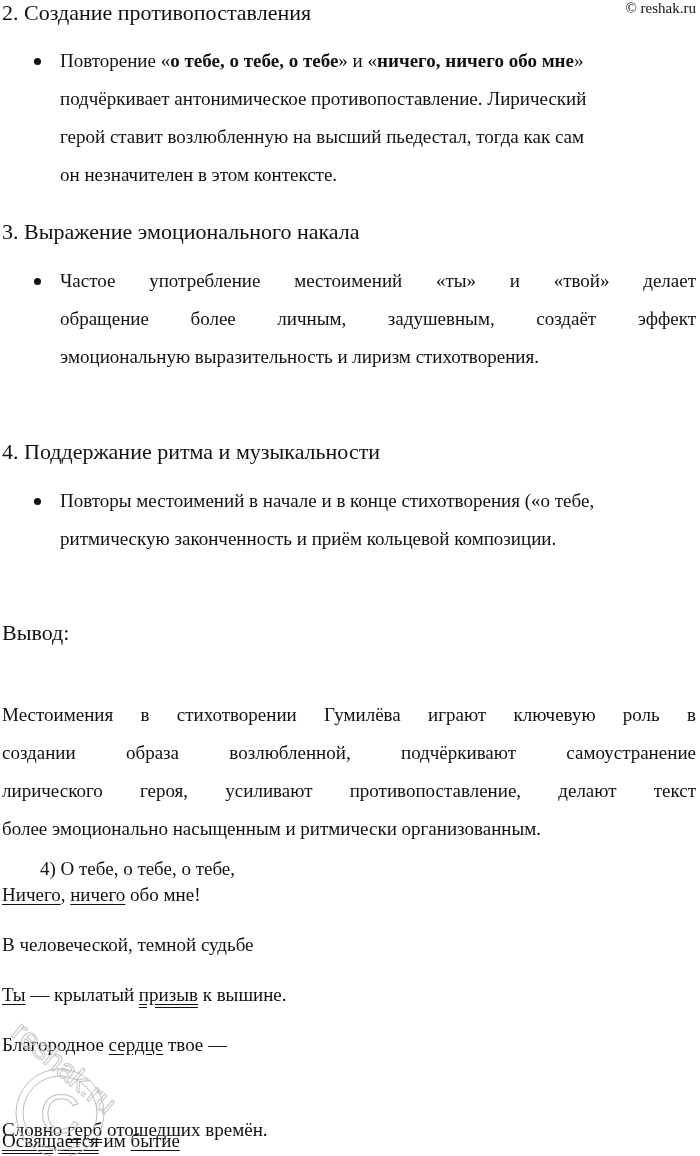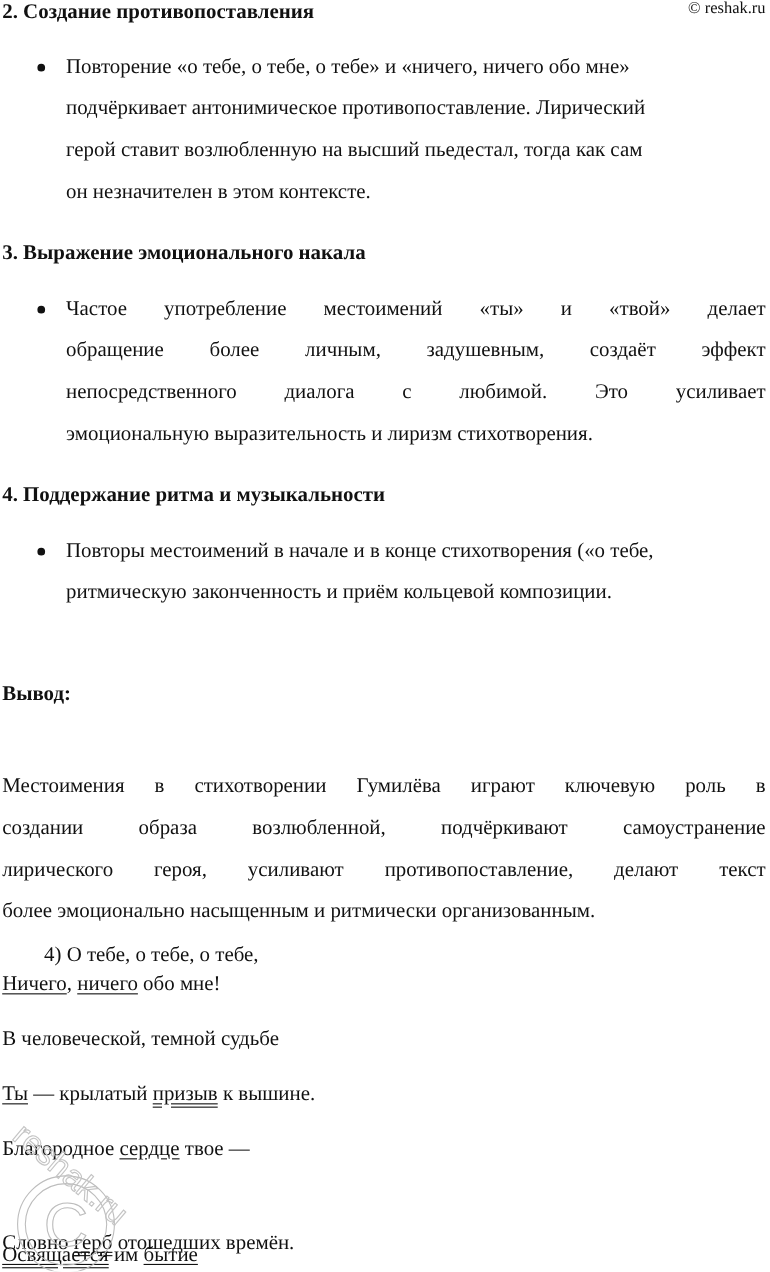--- a/index.html
+++ b/index.html
@@ -4,21 +4,21 @@
 <style>
   html, body { margin: 0; padding: 0; background: #ffffff; }
   body {
     width: 700px; height: 1156px; overflow: hidden; position: relative;
     font-family: "Liberation Serif", "DejaVu Serif", serif;
     color: #111111;
     font-size: 19px;
   }
   .page { position: absolute; left: 0; top: 0; width: 700px; }
   .heading {
-    position: absolute; left: 2px; font-weight: bold; font-size: 19px;
+    position: absolute; left: 2px; font-weight: normal; font-size: 22px;
     white-space: nowrap;
   }
   .copyright {
     position: absolute; right: 4px; top: 0px; font-size: 15px; white-space: nowrap;
   }
   .bullet-block { position: absolute; left: 0; width: 700px; }
   .bullet-dot {
     position: absolute; left: 34px; width: 7px; height: 7px; border-radius: 50%;
     background: #111;
   }
@@ -27,21 +27,21 @@
     text-align: justify; text-align-last: left;
   }
   .ln { display: block; white-space: nowrap; }
   .ln.j { text-align: justify; text-align-last: justify; white-space: normal; }
   .para {
     position: absolute; left: 2px; width: 694px; line-height: 38px;
   }
   .poem-line { position: absolute; left: 2px; white-space: nowrap; }
   .u1 { text-decoration: underline; text-underline-offset: 3px; margin-top: 36px; }
   .u2 { text-decoration: underline double; text-underline-offset: 3px; }
-  b { font-weight: normal; }
+  b { font-weight: bold; }
   .watermark {
     position: absolute; left: 0; top: 1015px; width: 190px; height: 141px;
     pointer-events: none;
   }
 </style>
 </head>
 <body>
 
 <div class="page">
 
@@ -57,21 +57,20 @@
       <span class="ln">он незначителен в этом контексте.</span>
     </div>
   </div>
 
   <div class="heading" style="top:219px;">3. Выражение эмоционального накала</div>
   <div class="bullet-block" style="top:262px;">
     <div class="bullet-dot" style="top:16px;"></div>
     <div class="bullet-text" style="top:0;">
       <span class="ln j">Частое употребление местоимений «ты» и «твой» делает</span>
       <span class="ln j">обращение более личным, задушевным, создаёт эффект</span>
-      <span class="ln j">непосредственного диалога с любимой. Это усиливает</span>
       <span class="ln">эмоциональную выразительность и лиризм стихотворения.</span>
     </div>
   </div>
 
   <div class="heading" style="top:439px;">4. Поддержание ритма и музыкальности</div>
   <div class="bullet-block" style="top:482px;">
     <div class="bullet-dot" style="top:16px;"></div>
     <div class="bullet-text" style="top:0;">
       <span class="ln">Повторы местоимений в начале и в конце стихотворения («о тебе,</span>
       <span class="ln">ритмическую законченность и приём кольцевой композиции.</span>

